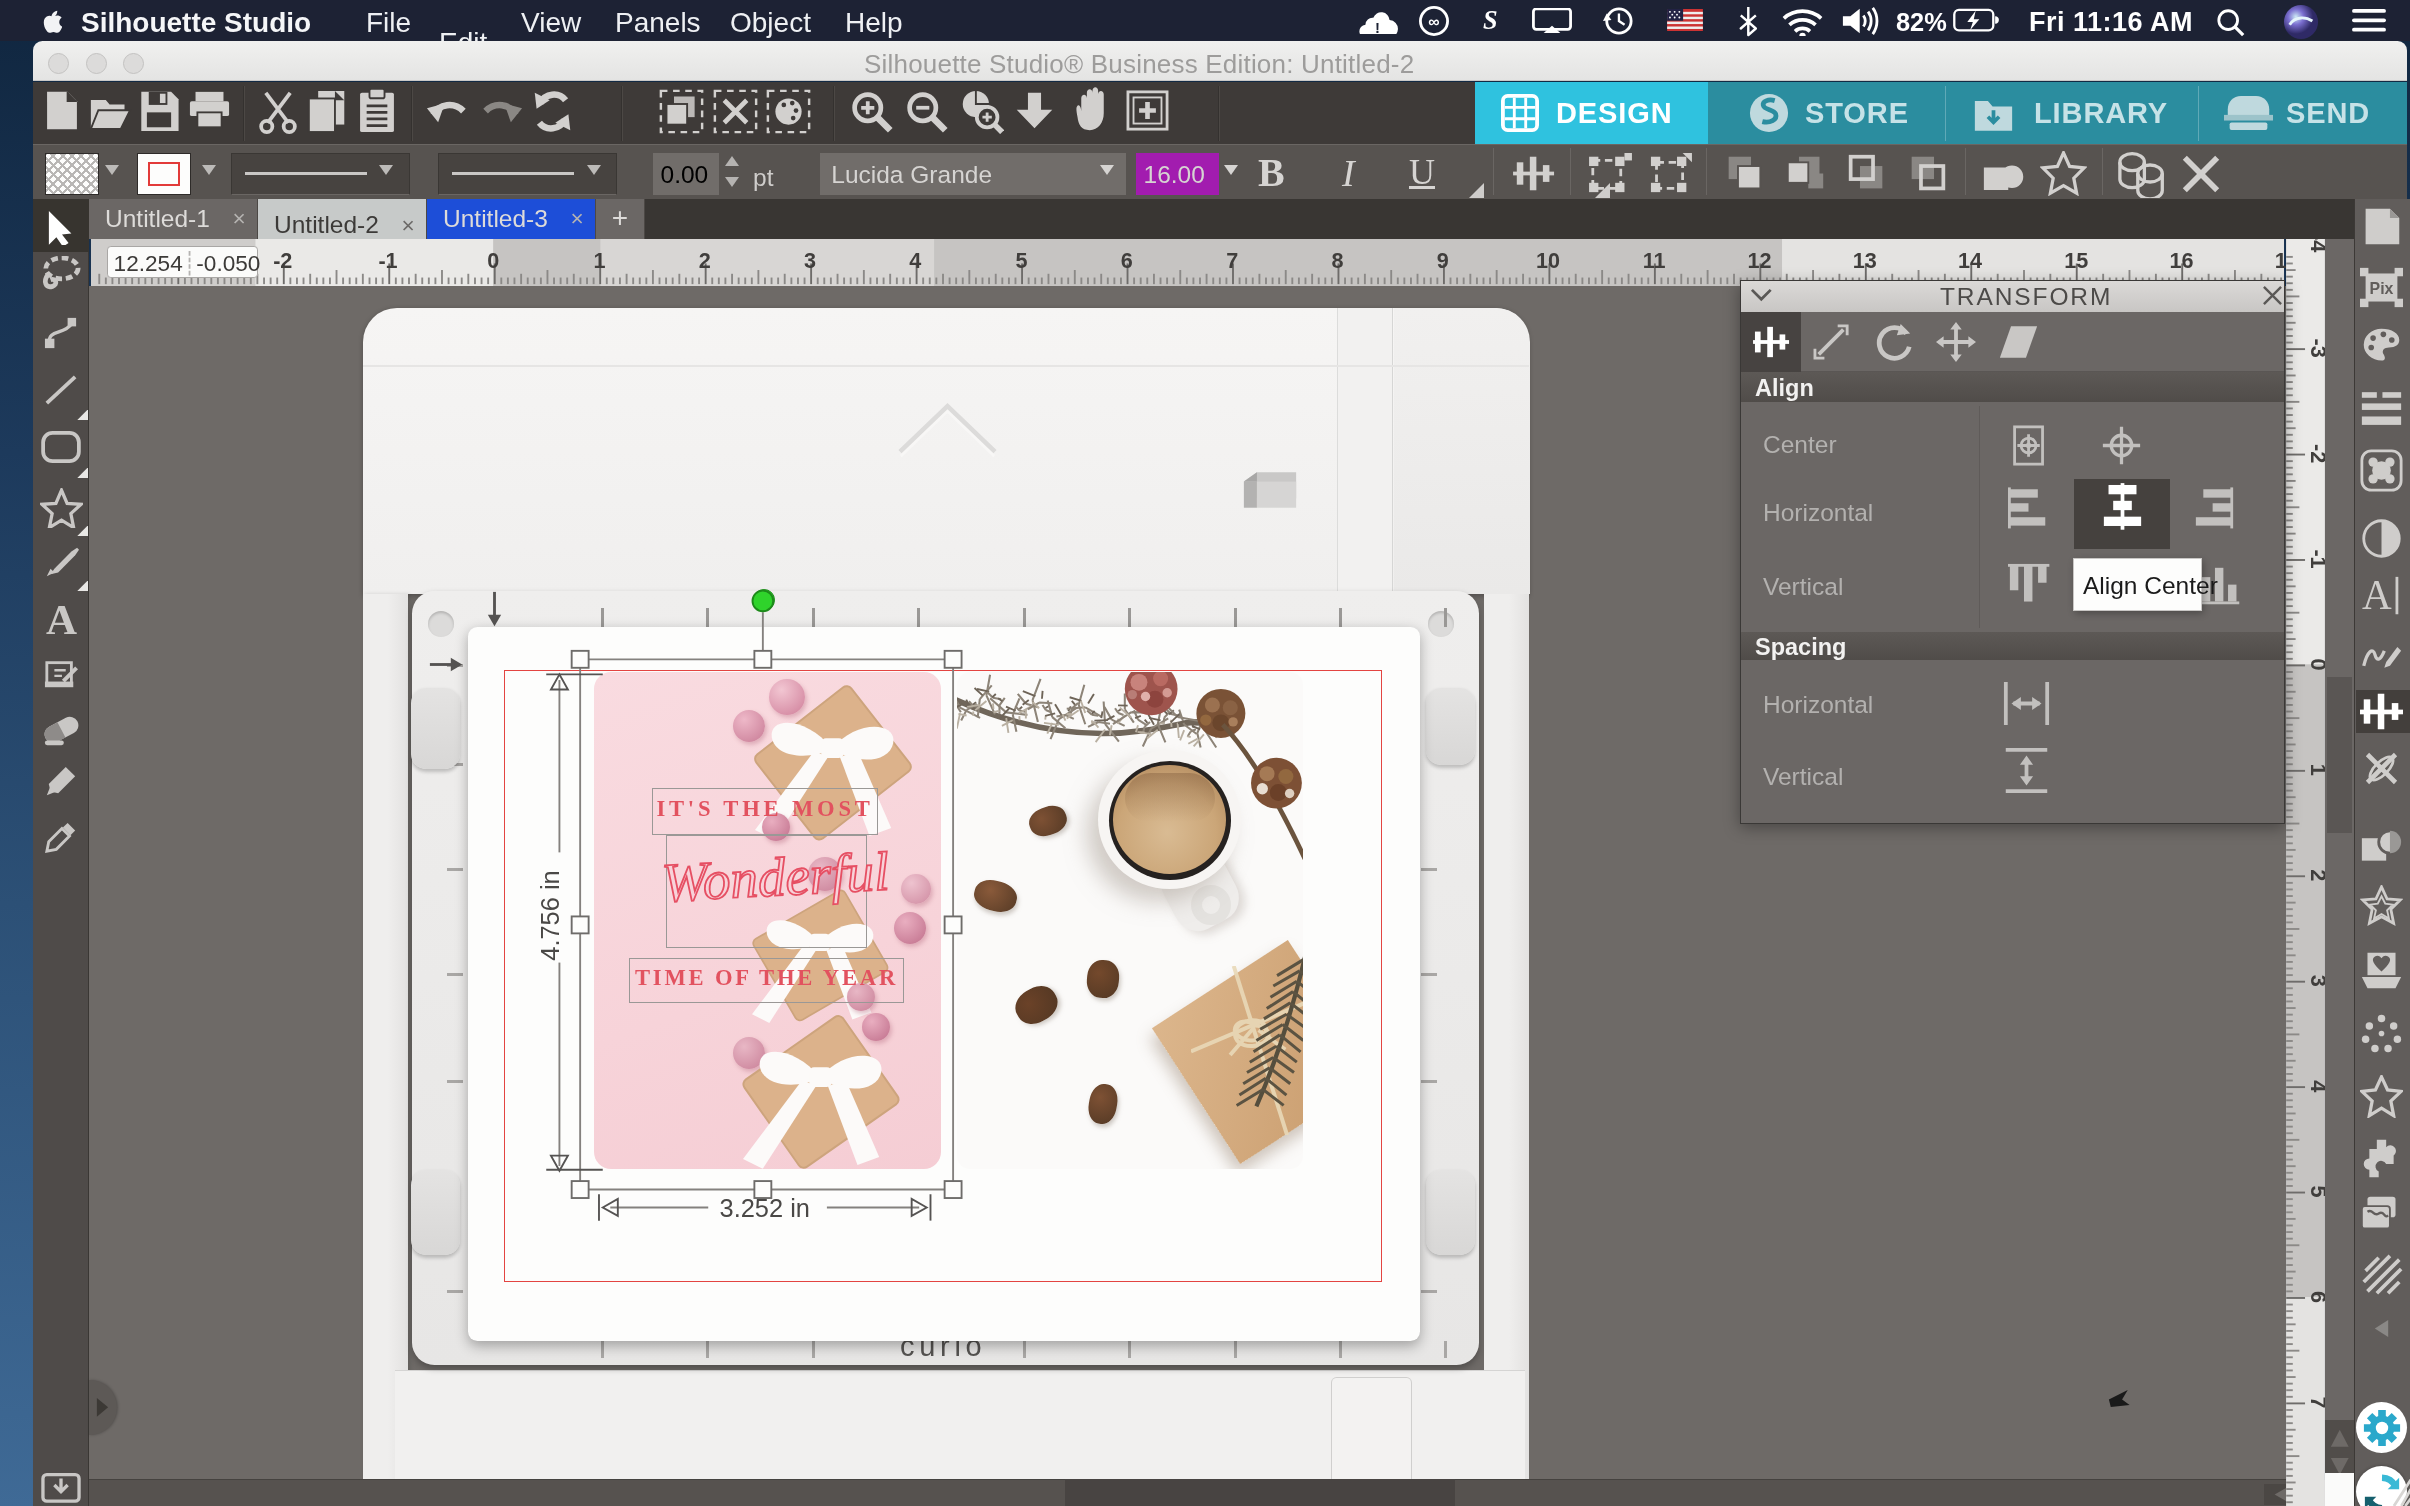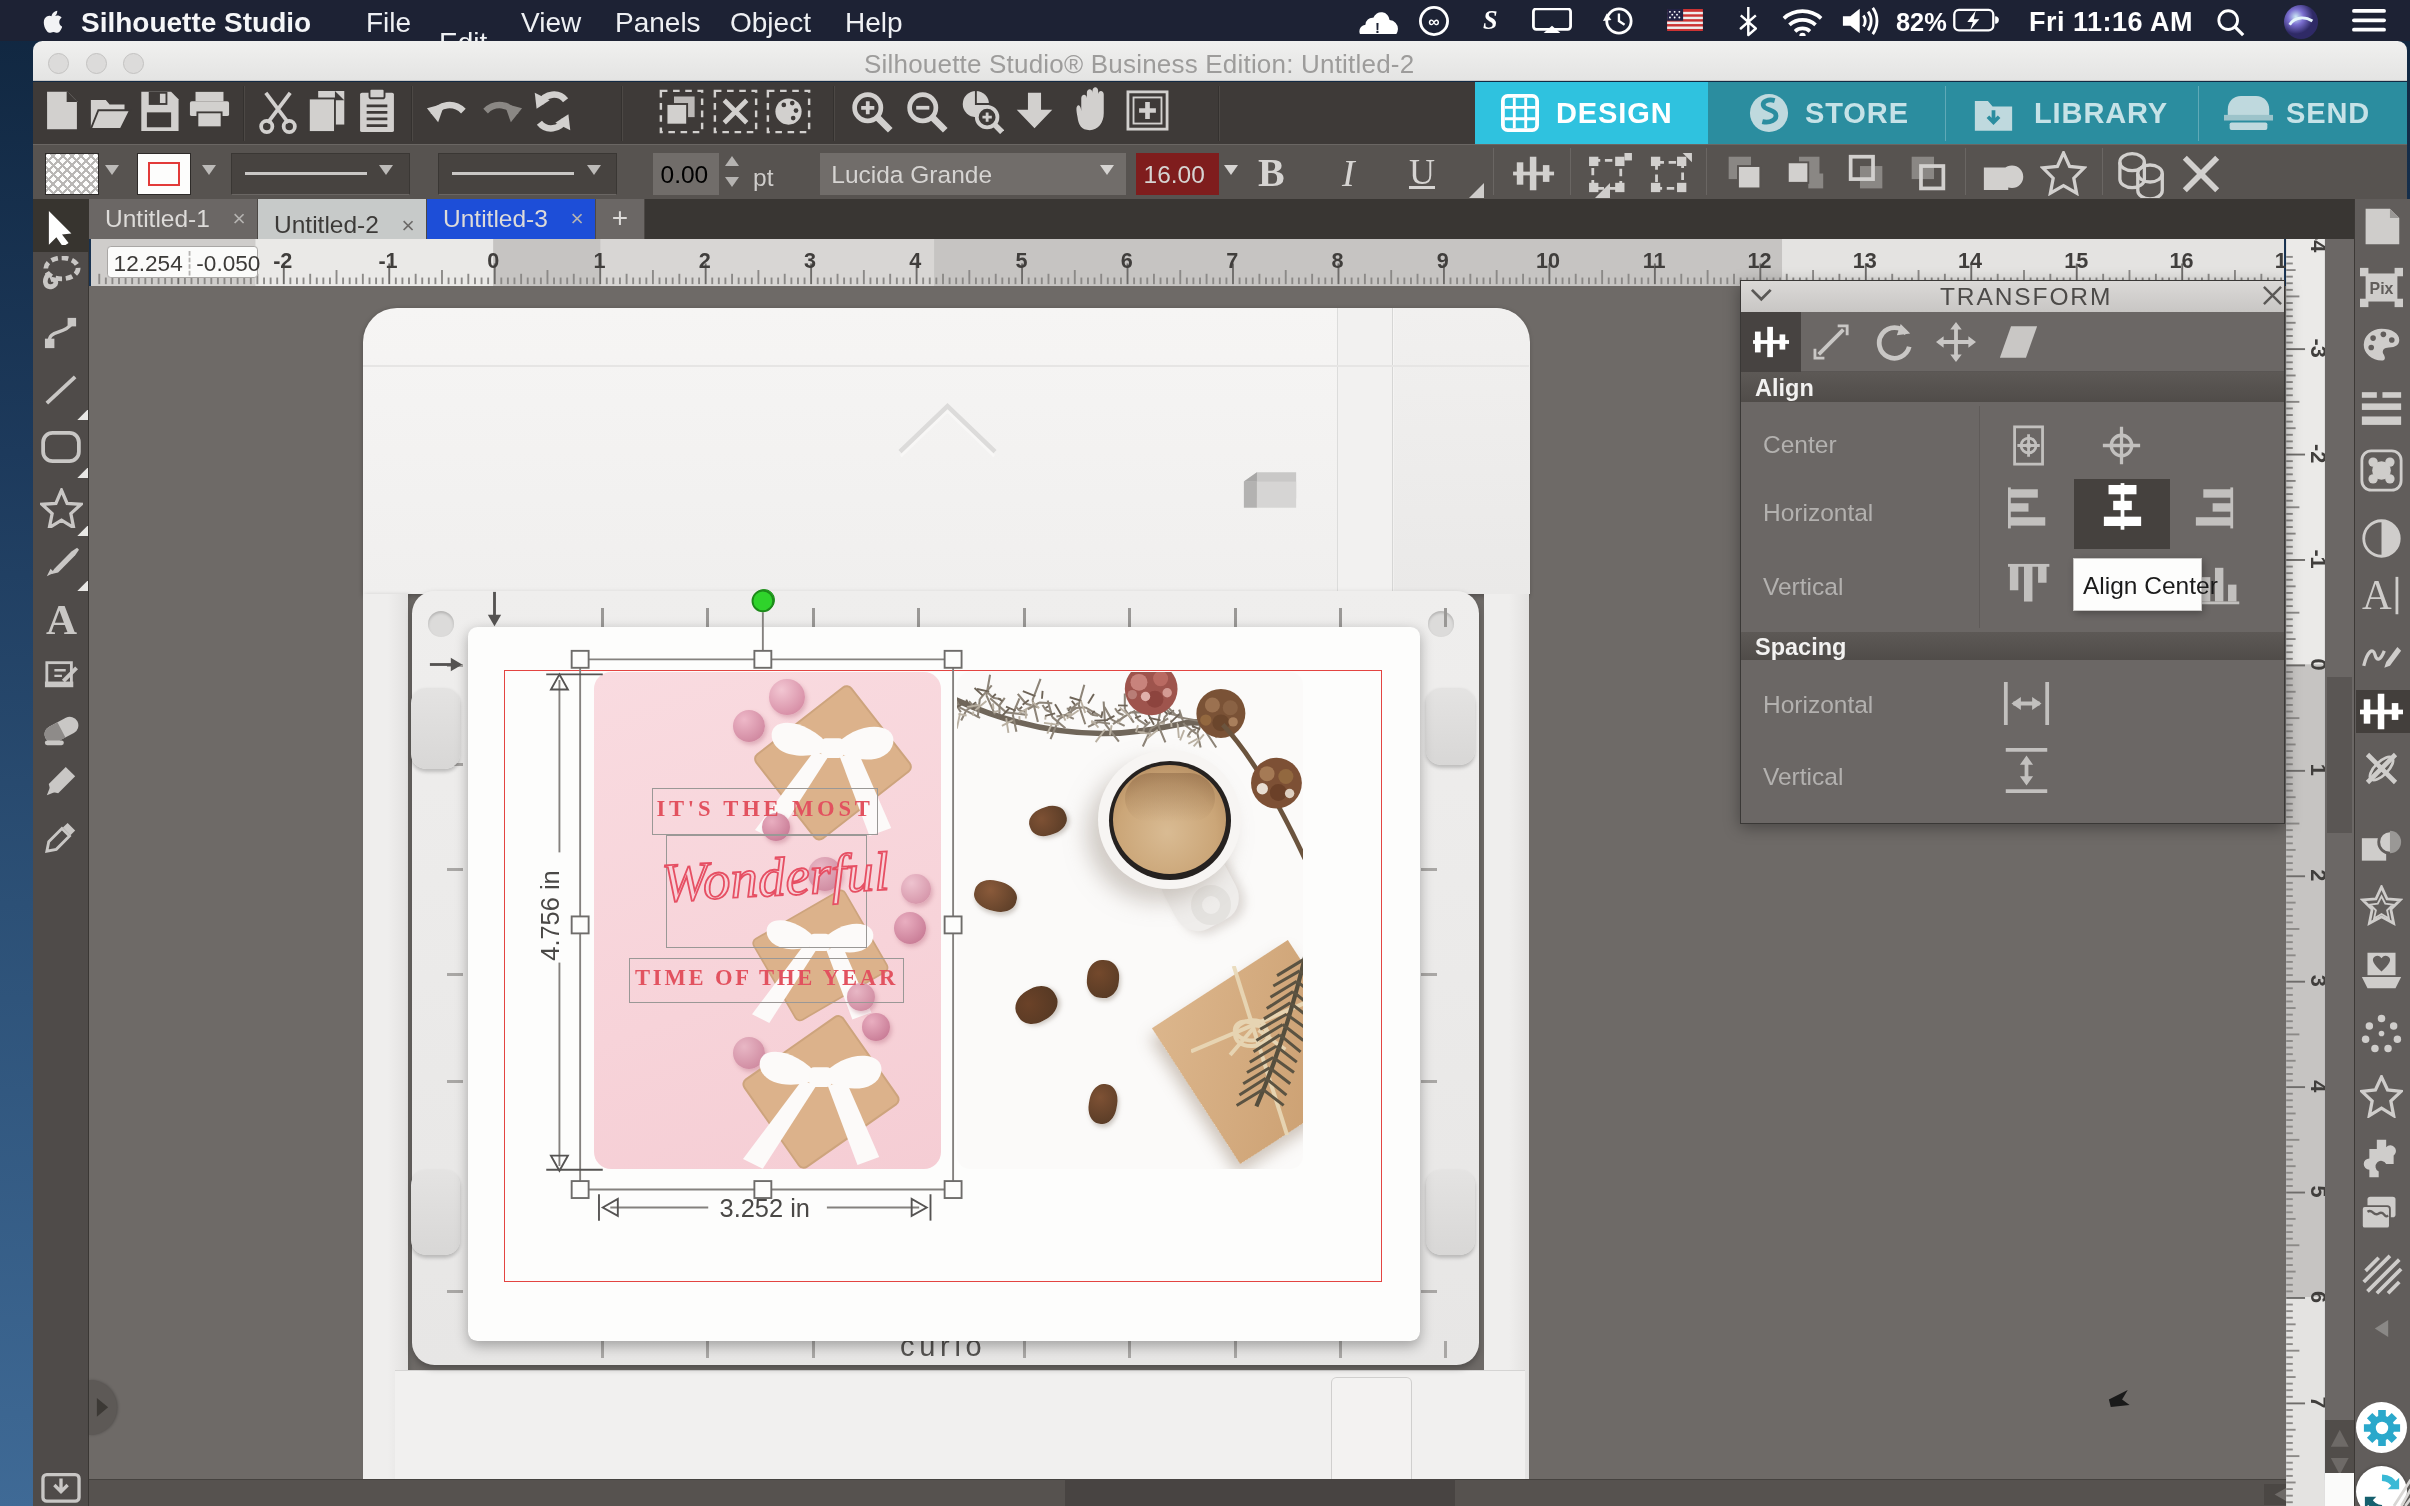--- a/index.html
+++ b/index.html
@@ -255,21 +255,21 @@
 <div class="" style="position:absolute;left:653px;top:153px;width:66px;height:42px;background:#716d6a">
     <div style="font:24.5px Liberation Sans;color:#000000;padding:7.5px 0 0 7.5px">0.00</div>
   </div>
 <div class="tri-u" style="left:725px;top:156px;border-bottom-color:#b5b3b1"></div>
 <div class="tri-d" style="left:725px;top:177px;border-top-color:#b5b3b1"></div>
 <div style="position:absolute;left:753px;top:164px;font:400 24.5px Liberation Sans, sans-serif;color:#cfcdcb;letter-spacing:0px;white-space:nowrap;">pt</div>
 <div class="" style="position:absolute;left:820px;top:153px;width:306px;height:42px;background:#716d6a">
     <div style="font:24.5px Liberation Sans;color:#d6d4d2;padding:7.5px 0 0 11.3px">Lucida Grande</div>
   </div>
 <div class="tri-d" style="left:1100px;top:165px;border-top-color:#d6d4d2"></div>
-<div class="" style="position:absolute;left:1136px;top:153px;width:83px;height:42px;background:#7f1d1d">
+<div class="" style="position:absolute;left:1136px;top:153px;width:83px;height:42px;background:#a21caf">
     <div style="font:24.5px Liberation Sans;color:#d6d4d2;padding:7.5px 0 0 7.5px">16.00</div>
   </div>
 <div class="tri-d" style="left:1224px;top:165px;border-top-color:#d6d4d2"></div>
 <div style="position:absolute;left:1258px;top:149px;font:700 40px Liberation Serif, serif;color:#d6d4d2;letter-spacing:0px;white-space:nowrap;">B</div>
 <div style="position:absolute;left:1342px;top:151px;font:400 38px Liberation Serif, serif;color:#d6d4d2;letter-spacing:0px;white-space:nowrap;font-style:italic">I</div>
 <div style="position:absolute;left:1409px;top:151px;font:400 36px Liberation Serif, serif;color:#d6d4d2;letter-spacing:0px;white-space:nowrap;"><span style="text-decoration:underline">U</span></div>
 <div class="" style="position:absolute;left:1493px;top:148px;width:0.9px;height:47px;background:#45413e;border-right:0.9px solid #6a6663"></div>
 <div class="" style="position:absolute;left:1570px;top:148px;width:0.9px;height:47px;background:#45413e;border-right:0.9px solid #6a6663"></div>
 <div class="" style="position:absolute;left:1706px;top:148px;width:0.9px;height:47px;background:#45413e;border-right:0.9px solid #6a6663"></div>
 <div class="" style="position:absolute;left:1965px;top:148px;width:0.9px;height:47px;background:#45413e;border-right:0.9px solid #6a6663"></div>

